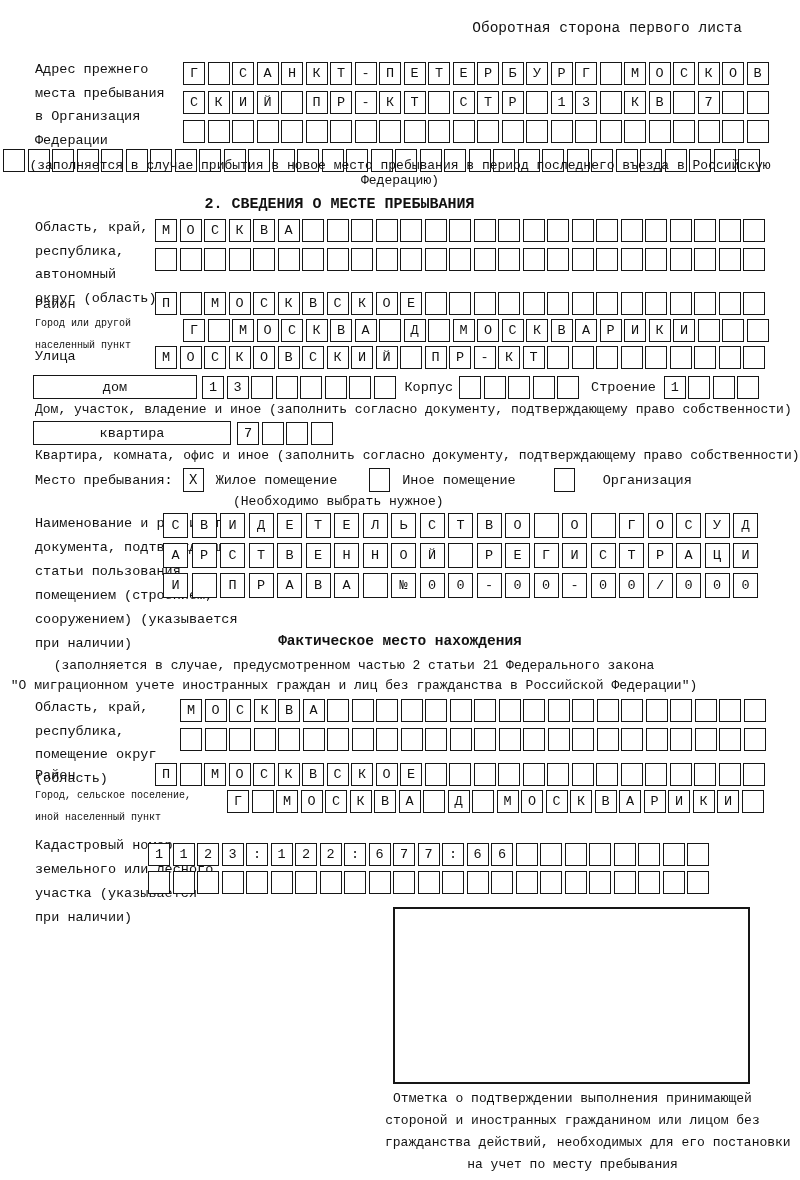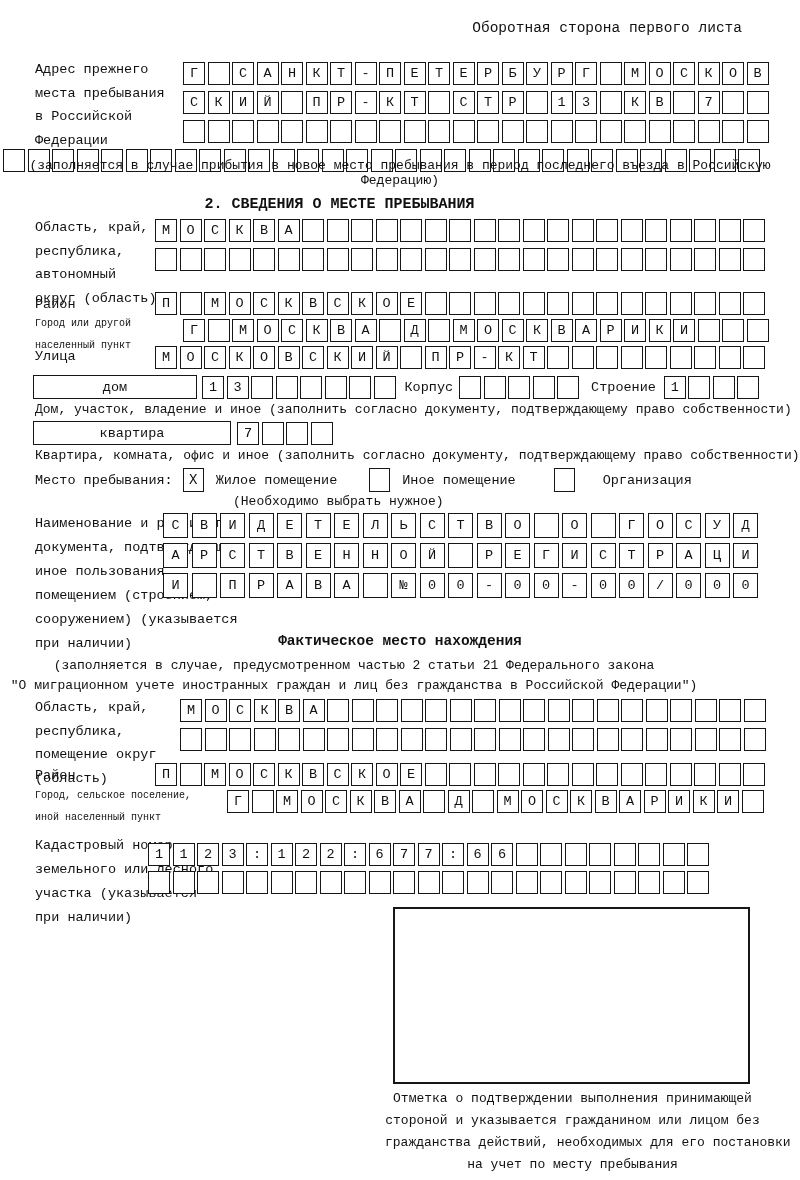--- a/index.html
+++ b/index.html
@@ -40,21 +40,21 @@
 </head>
 <body>
 
 <div class="page">
 
   <div class="abs note" style="top:20px;right:58px;font-size:14.5px;">Оборотная сторона первого листа</div>
 
   <div class="abs label lines" style="left:35px;top:58px;width:150px;">
       <div class="line">Адрес прежнего</div>
       <div class="line">места пребывания</div>
-      <div class="line">в Российской</div>
+      <div class="line">в Организация</div>
       <div class="line">Федерации</div>
     </div>
   <div class="abs cellrow" style="left:183px;top:62px;">
       <span class="cell">Г</span>
       <span class="cell"></span>
       <span class="cell">С</span>
       <span class="cell">А</span>
       <span class="cell">Н</span>
       <span class="cell">К</span>
       <span class="cell">Т</span>
@@ -363,21 +363,21 @@
     <div class="checkbox" style="margin-left:32px;"></div>
     <span class="inline-label" style="margin-left:12px;">Иное помещение</span>
     <div class="checkbox" style="margin-left:38px;"></div>
     <span class="inline-label" style="margin-left:28px;">Организация</span>
   </div>
   <div class="abs note" style="left:233px;top:494px;">(Необходимо выбрать нужное)</div>
 
   <div class="abs label lines" style="left:35px;top:512px;width:190px;line-height:24px;">
       <div class="line">Наименование и реквизиты</div>
       <div class="line">документа, подтверждающего</div>
-      <div class="line">иное пользования</div>
+      <div class="line">статьи пользования</div>
       <div class="line">помещением (строением,</div>
       <div class="line">сооружением) (указывается</div>
       <div class="line">при наличии)</div>
     </div>
   <div class="abs cellrow cell-lg" style="left:163px;top:513px;">
       <span class="cell">С</span>
       <span class="cell">В</span>
       <span class="cell">И</span>
       <span class="cell">Д</span>
       <span class="cell">Е</span>
@@ -621,18 +621,18 @@
       <span class="cell"></span>
       <span class="cell"></span>
       <span class="cell"></span>
       <span class="cell"></span>
       <span class="cell"></span>
     </div>
 
   <div class="abs stamp-box" style="left:393px;top:907px;width:353px;height:173px;"></div>
   <div class="abs note center caption-lines lines" style="left:385px;top:1088px;width:375px;line-height:22px;">
       <div class="line">Отметка о подтверждении выполнения принимающей</div>
-      <div class="line">стороной и указывается гражданином или лицом без</div>
+      <div class="line">стороной и иностранных гражданином или лицом без</div>
       <div class="line">гражданства действий, необходимых для его постановки</div>
       <div class="line">на учет по месту пребывания</div>
     </div>
 
 </div>
 
 </body></html>

